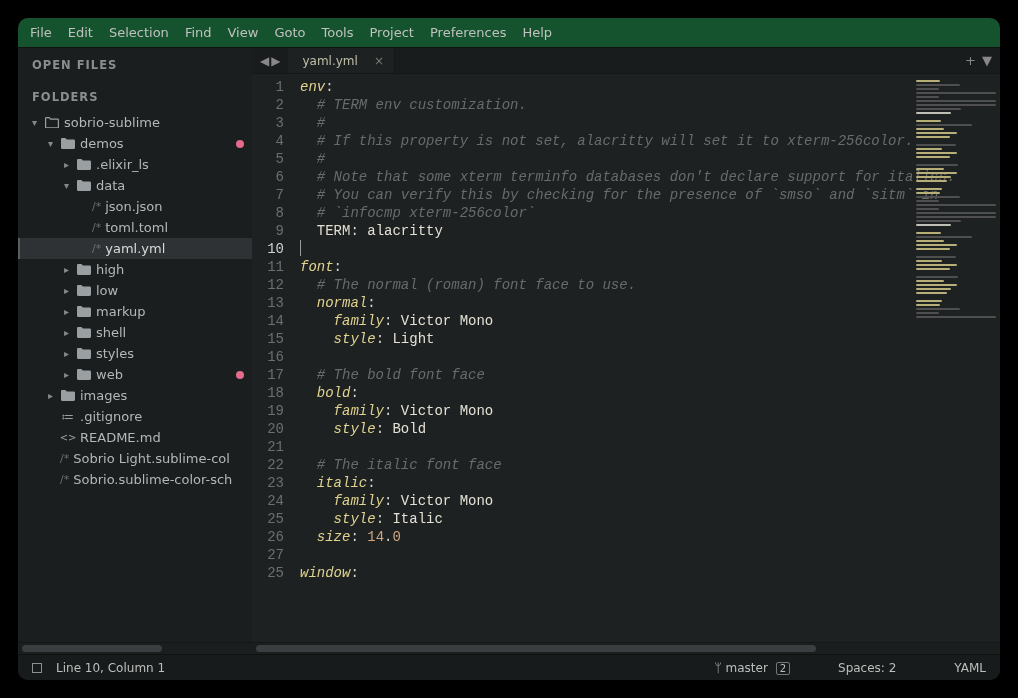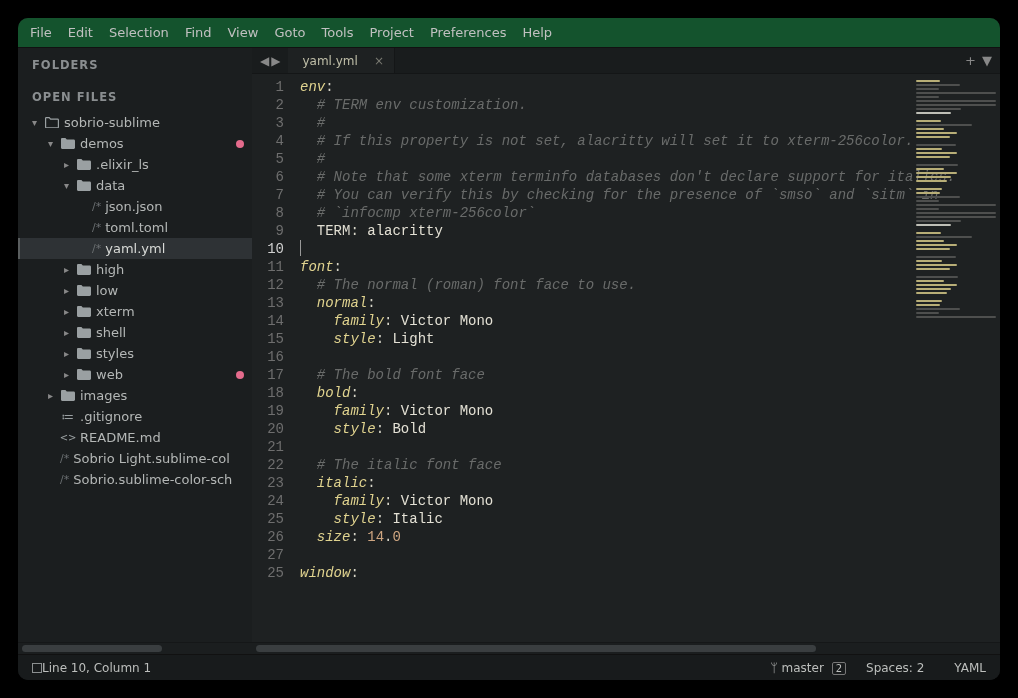--- a/index.html
+++ b/index.html
@@ -192,20 +192,21 @@
 
 .statusbar {
   height: 26px;
   background: #181b1c;
   border-top: 1px solid #111;
   display: flex;
   align-items: center;
   font-size: 12px;
   color: #bdbfbd;
   padding: 0 14px;
+  gap: 14px;
 }
 .statusbar .box-icon { width: 10px; height: 10px; border: 1px solid #8b8f90; display: inline-block; }
 .statusbar .spacer { flex: 1; }
 
 svg.folder { width: 14px; height: 11px; }
 svg.folder path { fill: #9aa0a2; }
 svg.foldero path { fill: none; stroke: #9aa0a2; stroke-width: 1.2; }
 </style>
 </head>
 <body>
@@ -222,22 +223,22 @@
       <span>Goto</span>
       <span>Tools</span>
       <span>Project</span>
       <span>Preferences</span>
       <span>Help</span>
     </div>
 
   <div class="body-area">
 
     <div class="sidebar">
+      <div class="sidebar-section-title">OPEN FILES</div>
       <div class="sidebar-section-title">FOLDERS</div>
-      <div class="sidebar-section-title">OPEN FILES</div>
       <div class="tree">
           <div class="tree-row">
             <span class="indent" style="width: 14px;"></span>
             <span class="chev">▾</span>
             <span class="ficon">
               <svg class="folder foldero" viewBox="0 0 14 11">
                 <path d="M.6 1.2C.6.8.9.6 1.2.6h3l1.4 1.6h7c.5 0 .8.3.8.8v7c0 .4-.3.8-.8.8H1.2c-.3 0-.6-.4-.6-.8z"></path>
               </svg>
             </span>
             <span>sobrio-sublime</span>
@@ -312,21 +313,21 @@
             <span>low</span>
           </div>
           <div class="tree-row">
             <span class="indent" style="width: 46px;"></span>
             <span class="chev">▸</span>
             <span class="ficon">
               <svg class="folder" viewBox="0 0 14 11">
                 <path d="M0 1.2C0 .5.5 0 1.2 0h3.2l1.4 1.6h6.9c.7 0 1.3.6 1.3 1.3v6.9c0 .7-.6 1.2-1.3 1.2H1.2C.5 11 0 10.5 0 9.8z"></path>
               </svg>
             </span>
-            <span>xterm</span>
+            <span>markup</span>
           </div>
           <div class="tree-row">
             <span class="indent" style="width: 46px;"></span>
             <span class="chev">▸</span>
             <span class="ficon">
               <svg class="folder" viewBox="0 0 14 11">
                 <path d="M0 1.2C0 .5.5 0 1.2 0h3.2l1.4 1.6h6.9c.7 0 1.3.6 1.3 1.3v6.9c0 .7-.6 1.2-1.3 1.2H1.2C.5 11 0 10.5 0 9.8z"></path>
               </svg>
             </span>
             <span>shell</span>

